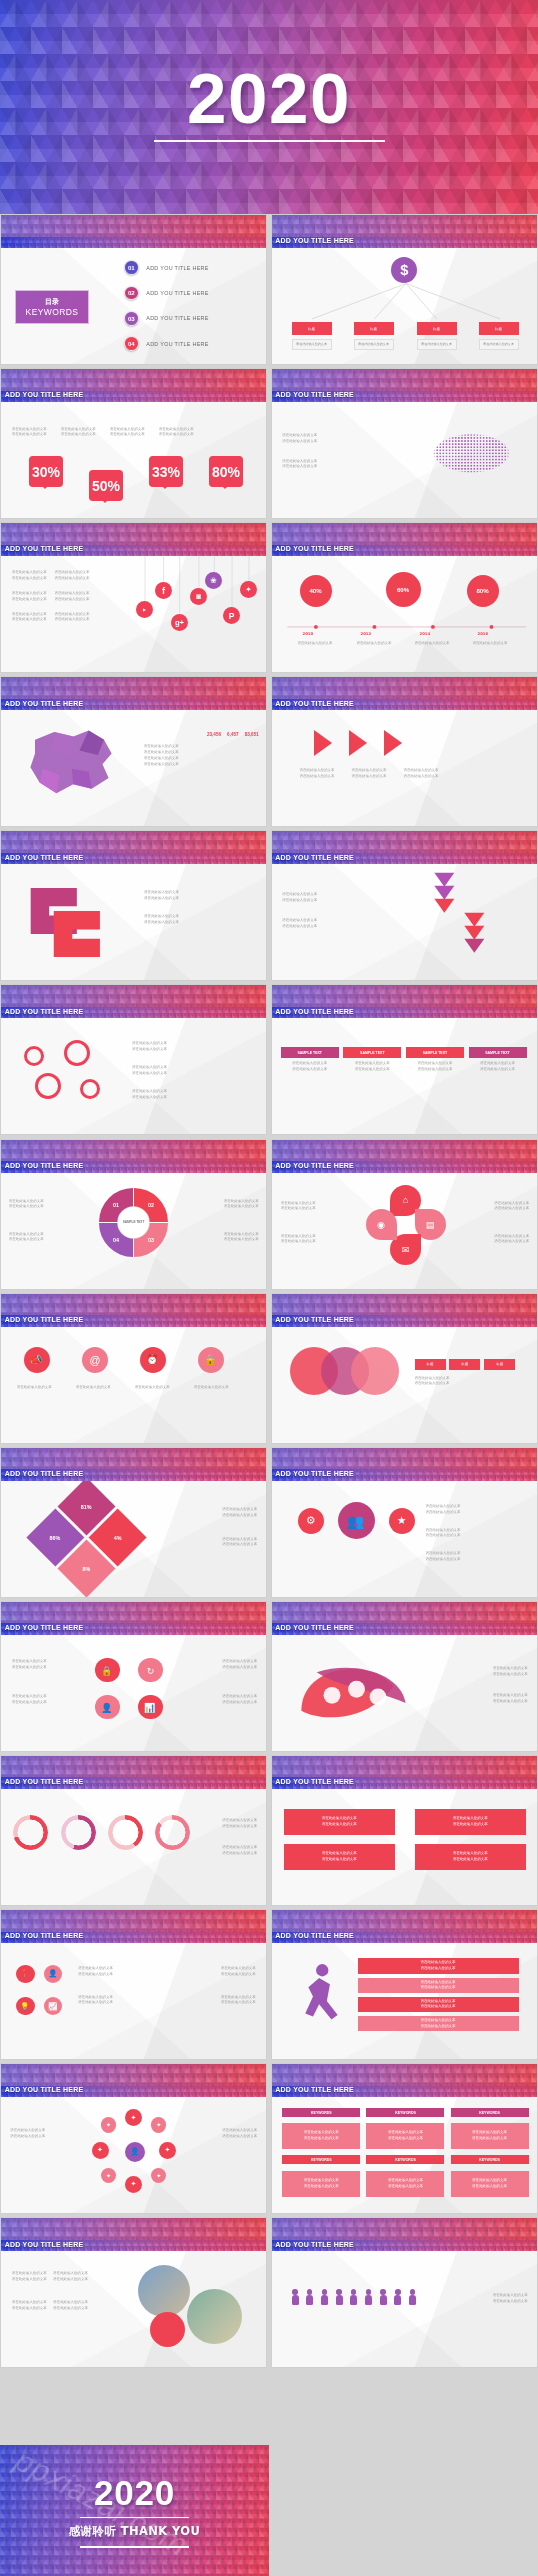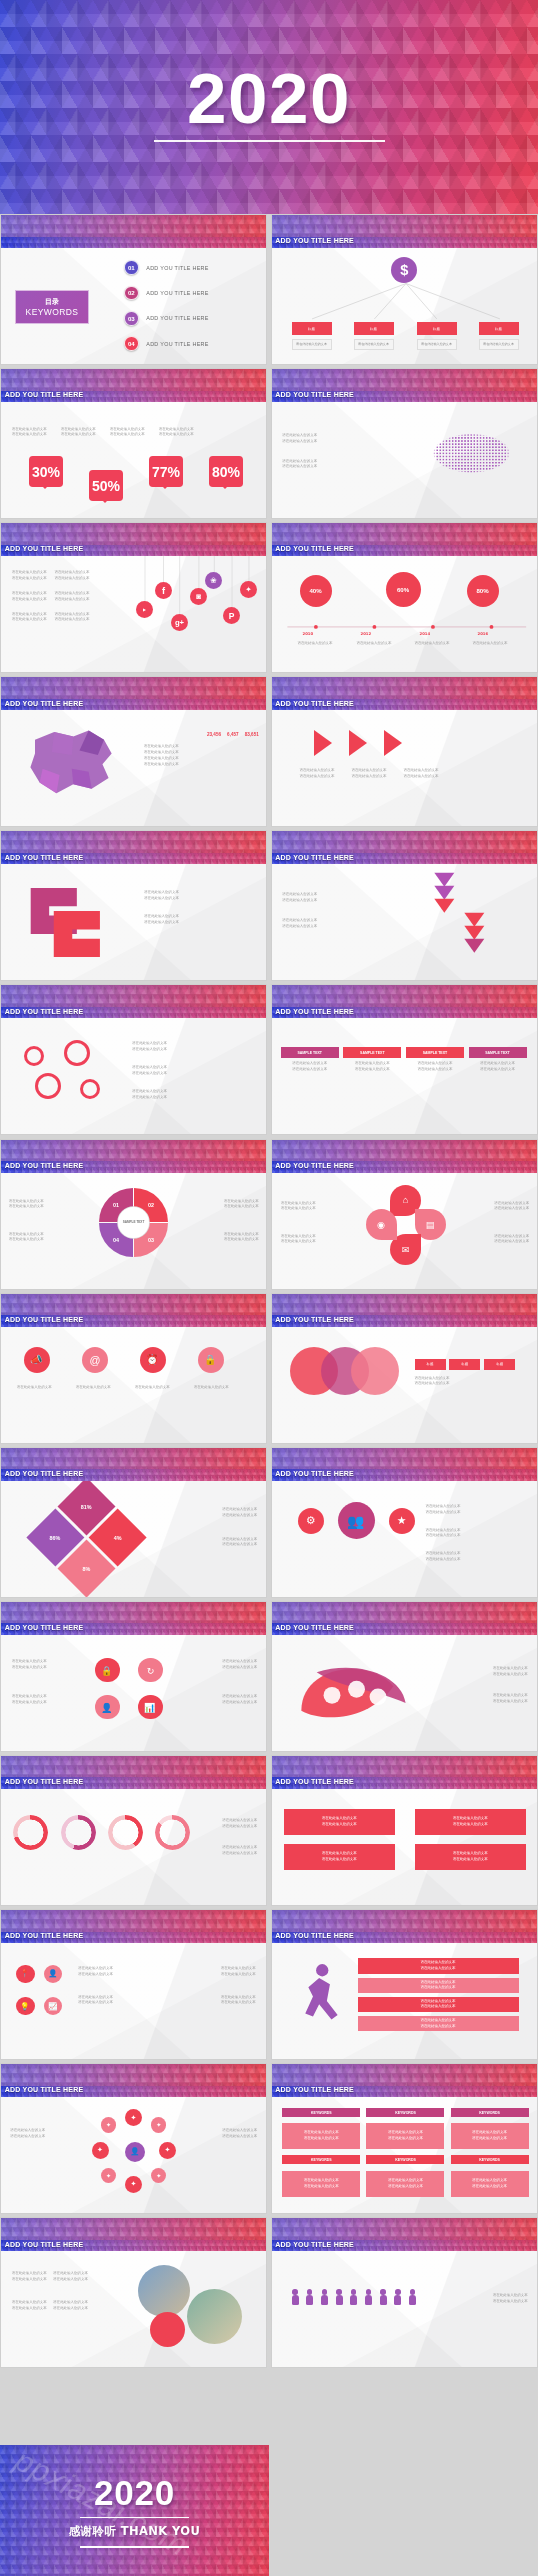--- a/index.html
+++ b/index.html
@@ -220,21 +220,21 @@
               <div class="ph">请在此处输入您的文本</div>
                <div class="ph">请在此处输入您的文本</div>
             </div>
           <div>
               <div class="ph">请在此处输入您的文本</div>
                <div class="ph">请在此处输入您的文本</div>
             </div>
         </div>
         <div class="pct" style="left:28px;top:54px">30%</div>
         <div class="pct" style="left:88px;top:68px">50%</div>
-        <div class="pct" style="left:148px;top:54px">77%</div>
+        <div class="pct" style="left:148px;top:54px">33%</div>
         <div class="pct" style="left:208px;top:54px">80%</div>
       </div>
     </div>
 
     <div class="slide">
       <div class="topband grad-top">
           <div class="poly sm"></div>
         </div>
       <div class="titlebar grad-bar">
           <div class="poly xs"></div>

